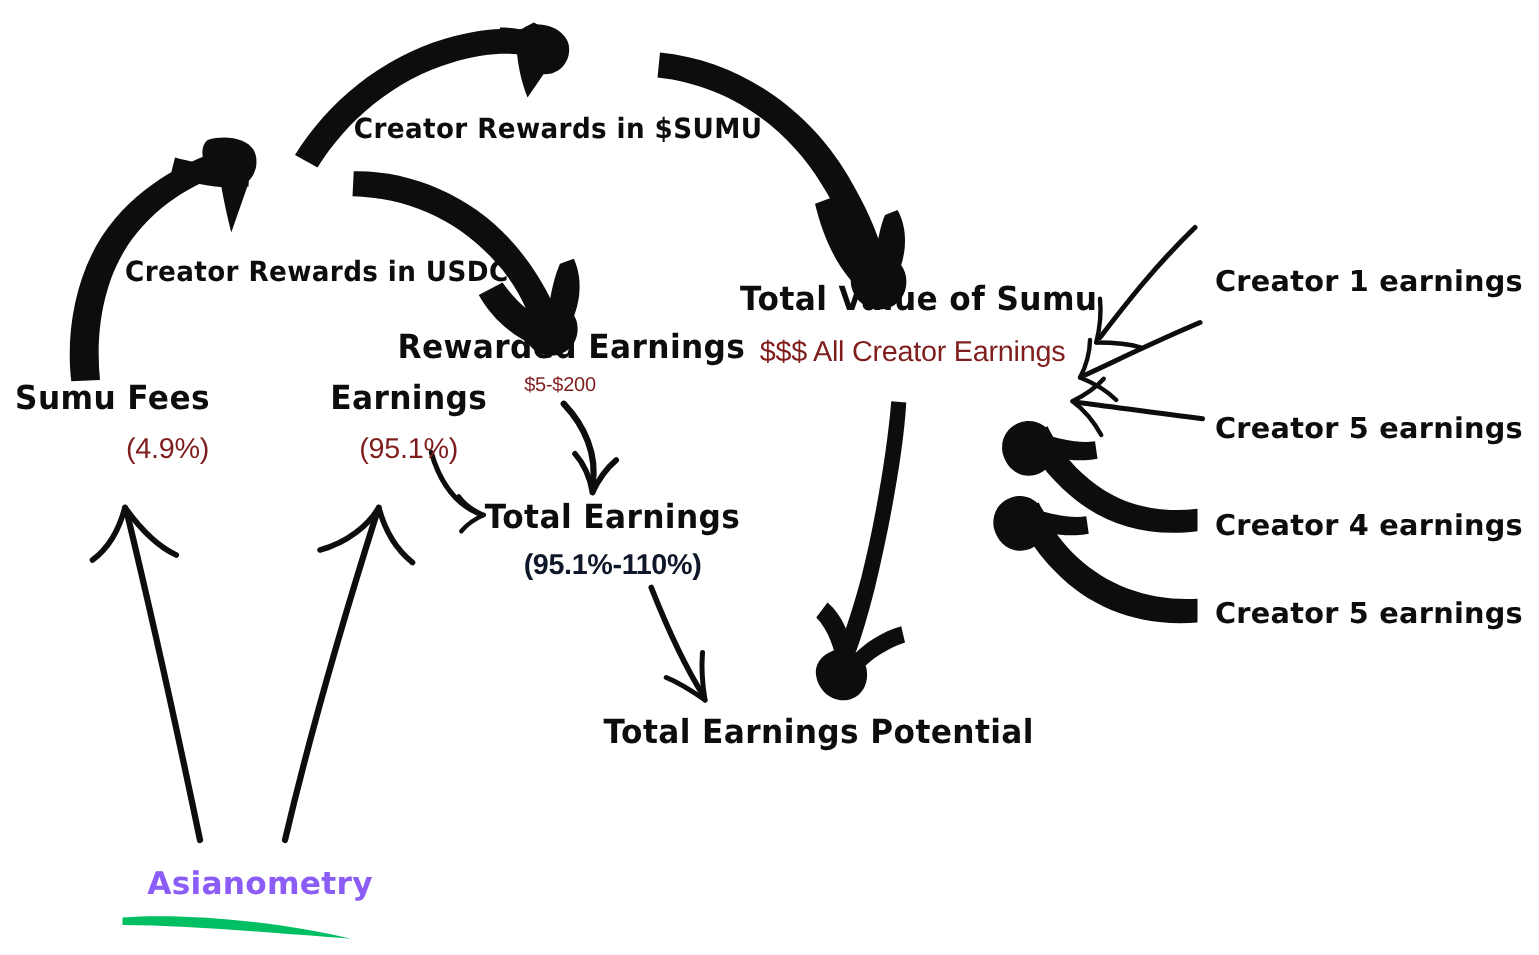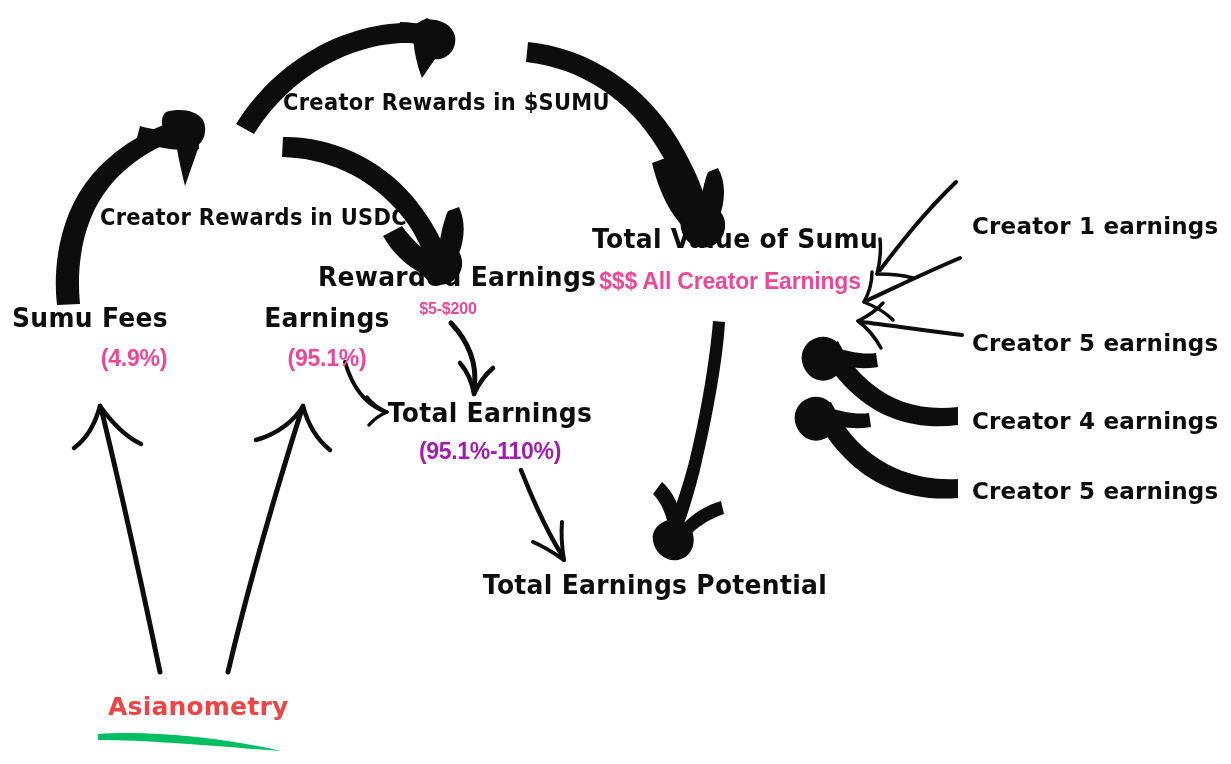--- a/index.html
+++ b/index.html
@@ -33,28 +33,28 @@
     font-family: "DejaVu Sans", sans-serif;
     font-weight: bold;
     color: #0d0d0d;
     letter-spacing: 0.3px;
     transform: scaleY(1.06);
     transform-origin: center top;
   }
   
   .plain {
     font-family: "Liberation Sans", sans-serif;
-    font-weight: 700;
-    color: #ec4899;
+    font-weight: 400;
+    color: #7f1d1d;
     letter-spacing: -0.2px;
   }
   .green {
     font-family: "Liberation Sans", sans-serif;
     font-weight: bold;
-    color: #a21caf;
+    color: #0f172a;
     letter-spacing: -0.3px;
   }
   .t-sumu-fees      { left: 0px;    top: 303px;  width: 180px; font-size: 25px; }
   .t-sumu-fees-sub  { left: 0px;    top: 345px;  width: 180px; font-size: 23px; margin-left: 44px; }
   .t-earnings       { left: 252px;  top: 303px;  width: 150px; font-size: 25px; }
   .t-earnings-sub   { left: 252px;  top: 345px;  width: 150px; font-size: 23px; }
   .t-rw-usdc        { left: 100px;  top: 205px;  width: 290px; font-size: 21px; }
   .t-rw-sumu        { left: 283px;  top: 90px;   width: 300px; font-size: 21px; }
   .t-rewarded       { left: 318px;  top: 262px;  width: 260px; font-size: 25px; }
   .t-rewarded-sub   { left: 318px;  top: 300px;  width: 260px; font-size: 16px; }
@@ -83,23 +83,24 @@
   .brand {
     position: absolute;
     left: 108px;
     top: 692px;
     width: 200px;
   }
   .brand-word {
     font-family: "DejaVu Sans", sans-serif;
     font-weight: bold;
     font-size: 25px;
-    color: #ef4444;
+    color: #8b5cf6;
     letter-spacing: 0.2px;
     white-space: nowrap;
+    text-align: center;
   }
   .brand-swoosh {
     position: absolute;
     left: -12px;
     top: 34px;
     width: 200px;
     height: 26px;
   }
 </style>
 </head>

